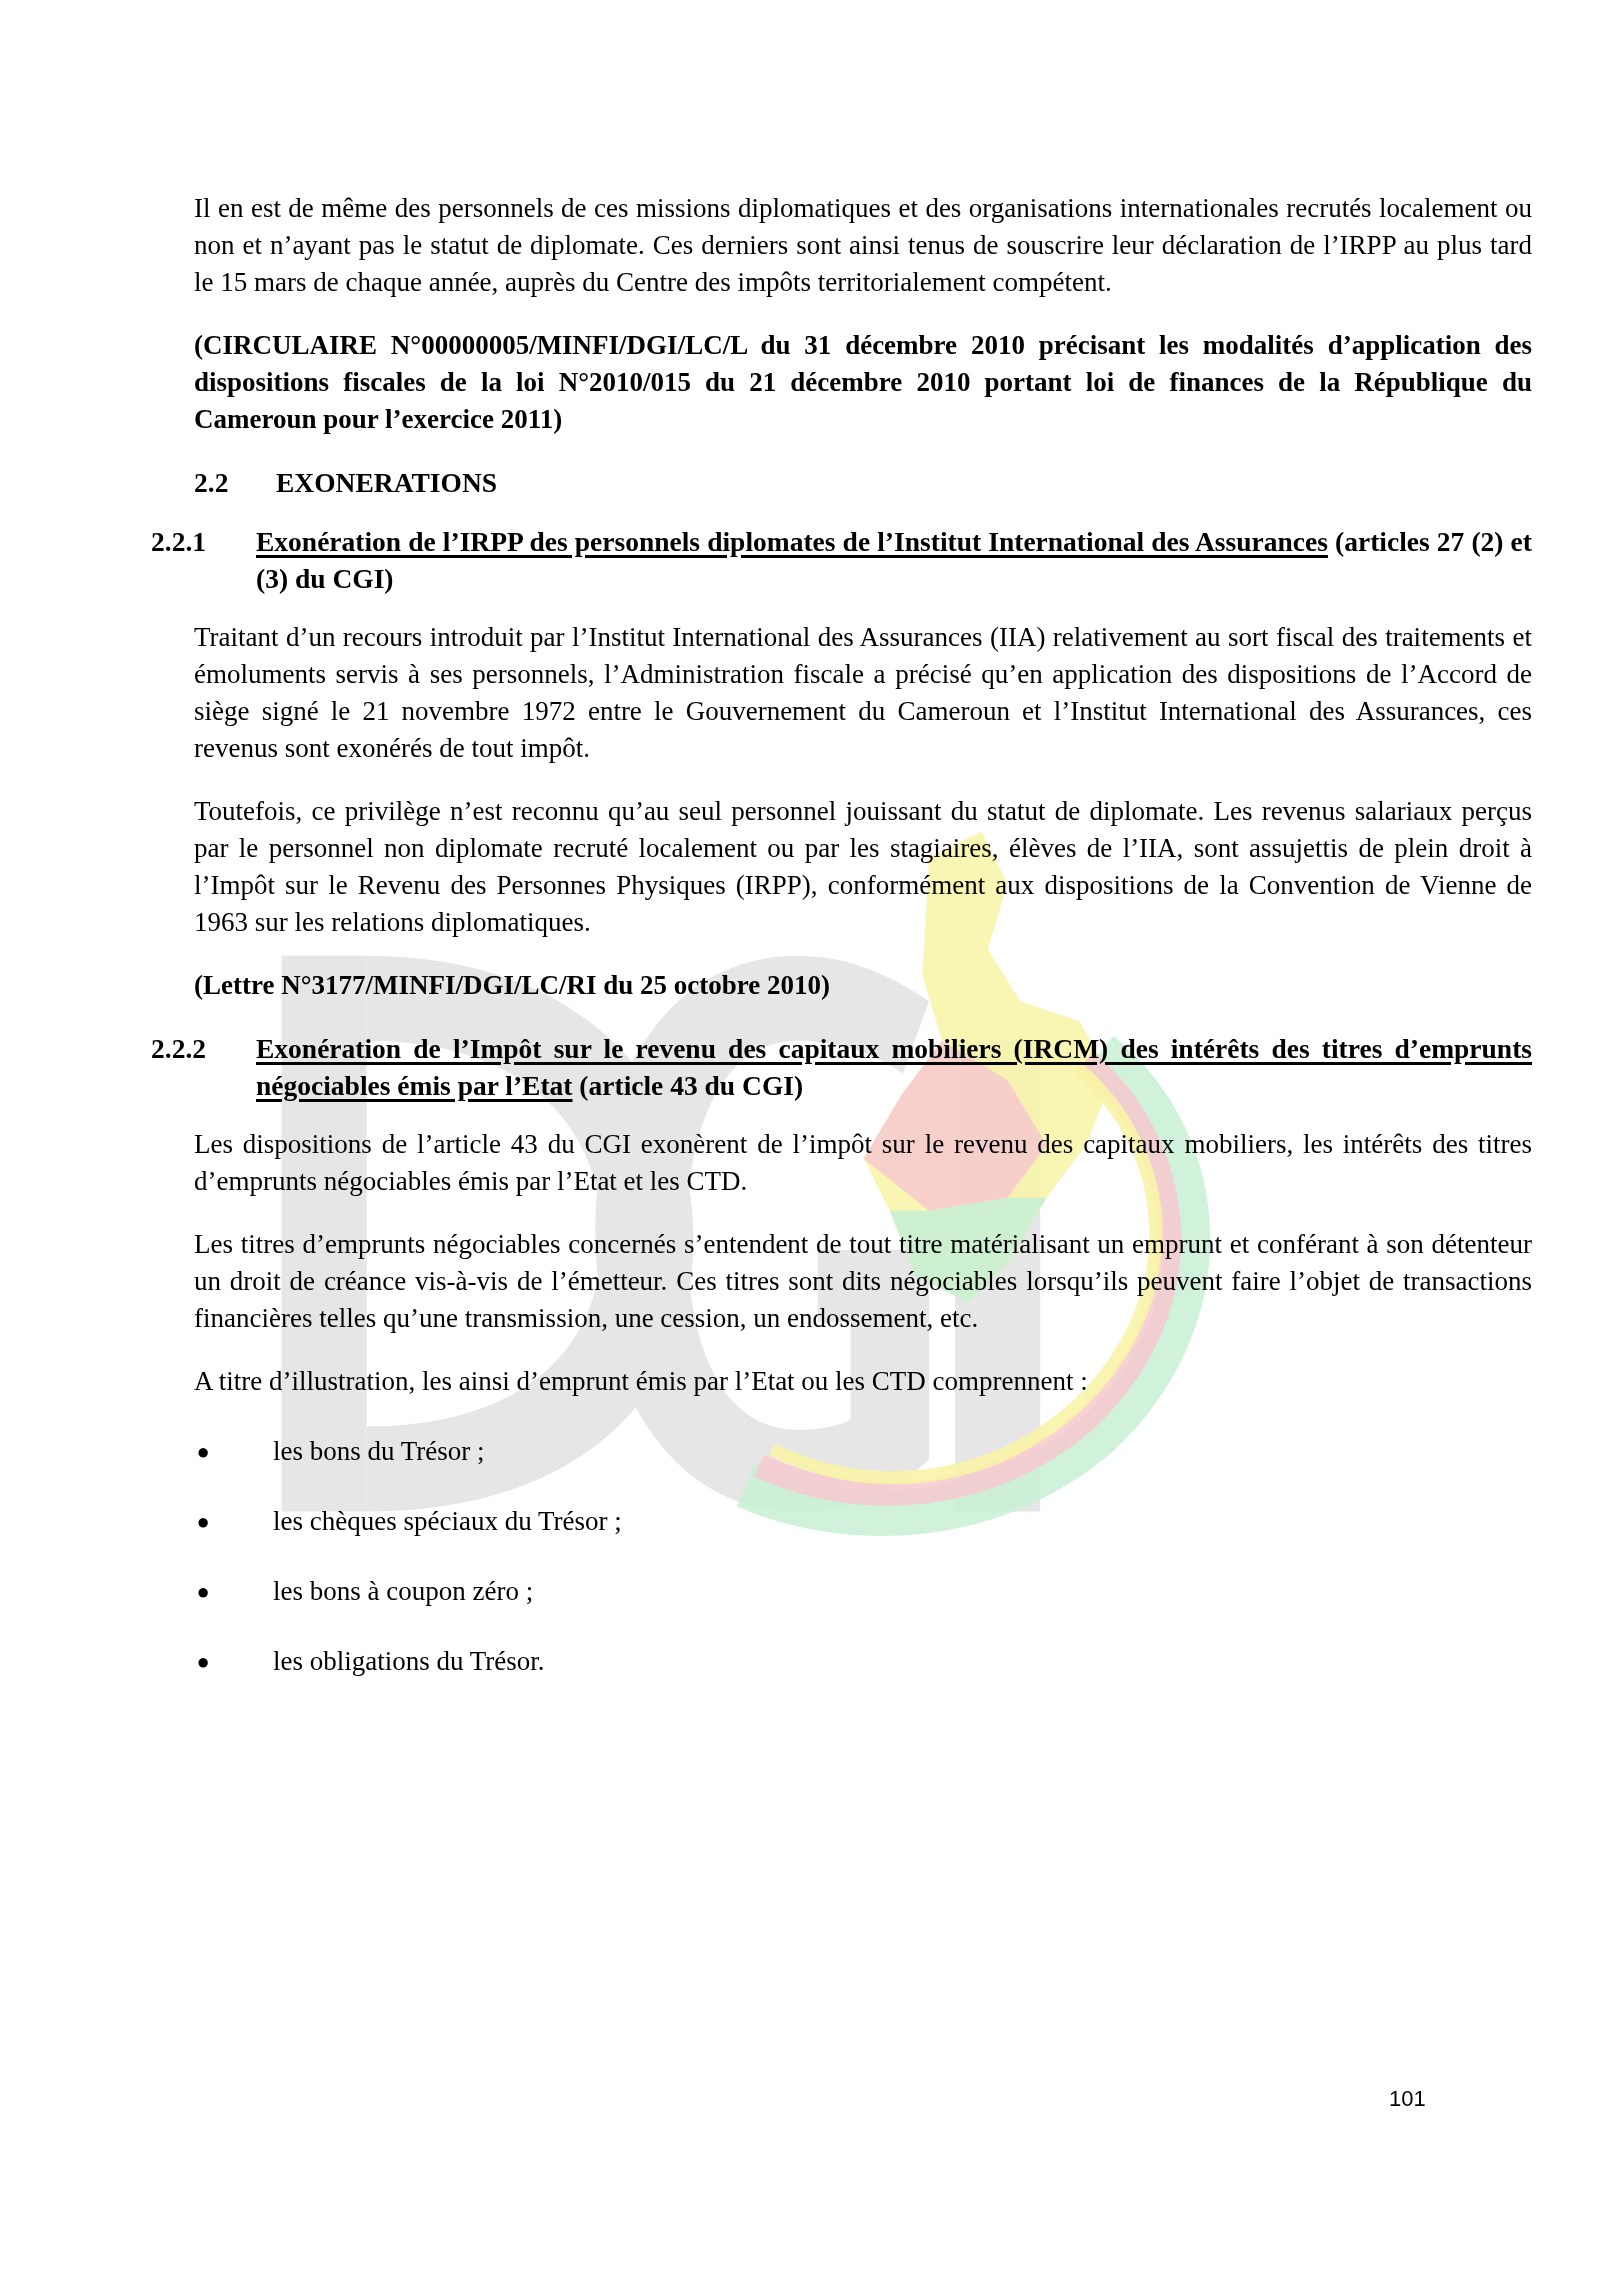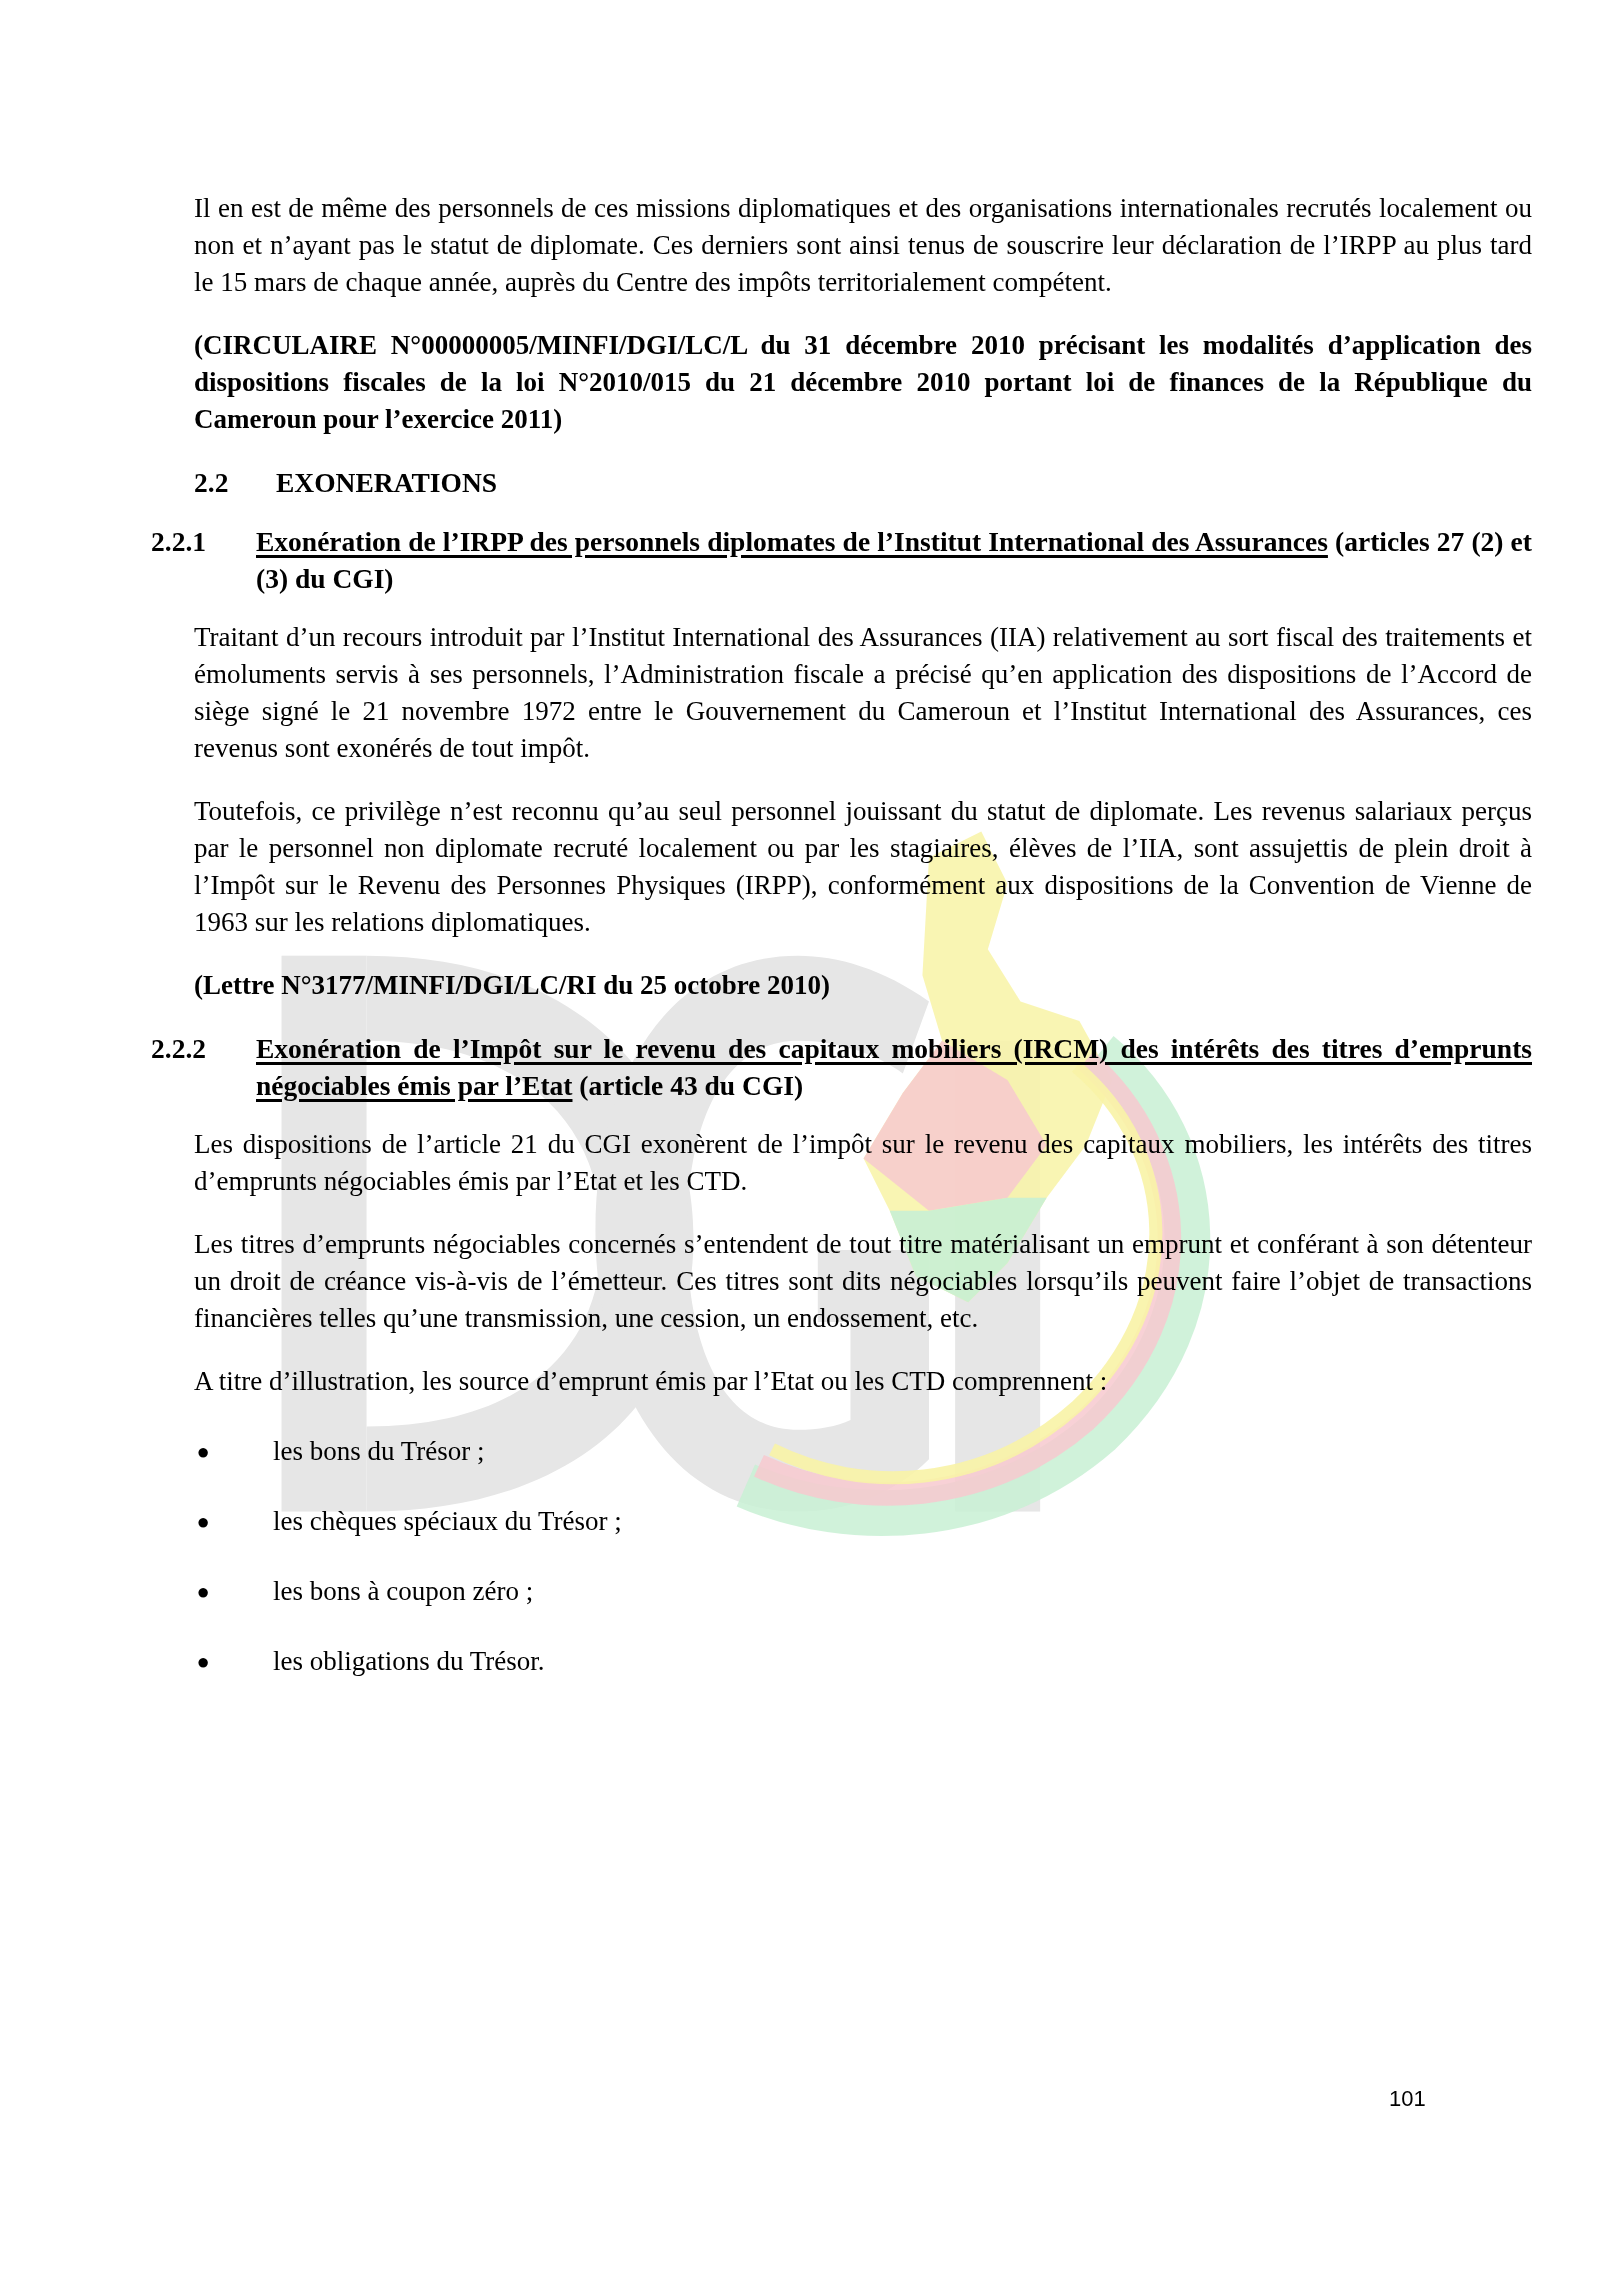--- a/index.html
+++ b/index.html
@@ -63,23 +63,23 @@
   </div>
 
   <p class="para">Traitant d’un recours introduit par l’Institut International des Assurances (IIA) relativement au sort fiscal des traitements et émoluments servis à ses personnels, l’Administration fiscale a précisé qu’en application des dispositions de l’Accord de siège signé le 21 novembre 1972 entre le Gouvernement du Cameroun et l’Institut International des Assurances, ces revenus sont exonérés de tout impôt.</p>
   <p class="para">Toutefois, ce privilège n’est reconnu qu’au seul personnel jouissant du statut de diplomate. Les revenus salariaux perçus par le personnel non diplomate recruté localement ou par les stagiaires, élèves de l’IIA, sont assujettis de plein droit à l’Impôt sur le Revenu des Personnes Physiques (IRPP), conformément aux dispositions de la Convention de Vienne de 1963 sur les relations diplomatiques.</p>
   <p class="para ref">(Lettre N°3177/MINFI/DGI/LC/RI du 25 octobre 2010)</p>
 
   <div class="h3">
     <span class="num">2.2.2</span><u>Exonération de l’Impôt sur le revenu des capitaux mobiliers (IRCM) des intérêts des titres d’emprunts négociables émis par l’Etat</u><span> (article 43 du CGI)</span>
   </div>
 
-  <p class="para">Les dispositions de l’article 21 du CGI exonèrent de l’impôt sur le revenu des capitaux mobiliers, les intérêts des titres d’emprunts négociables émis par l’Etat et les CTD.</p>
+  <p class="para">Les dispositions de l’article 43 du CGI exonèrent de l’impôt sur le revenu des capitaux mobiliers, les intérêts des titres d’emprunts négociables émis par l’Etat et les CTD.</p>
   <p class="para">Les titres d’emprunts négociables concernés s’entendent de tout titre matérialisant un emprunt et conférant à son détenteur un droit de créance vis-à-vis de l’émetteur. Ces titres sont dits négociables lorsqu’ils peuvent faire l’objet de transactions financières telles qu’une transmission, une cession, un endossement, etc.</p>
-  <p class="para" style="margin-bottom:33px">A titre d’illustration, les source d’emprunt émis par l’Etat ou les CTD comprennent :</p>
+  <p class="para" style="margin-bottom:33px">A titre d’illustration, les ainsi d’emprunt émis par l’Etat ou les CTD comprennent :</p>
 
   <ul class="bullets">
     <li><span class="dot">●</span><span>les bons du Trésor ;</span></li>
     <li><span class="dot">●</span><span>les chèques spéciaux du Trésor ;</span></li>
     <li><span class="dot">●</span><span>les bons à coupon zéro ;</span></li>
     <li><span class="dot">●</span><span>les obligations du Trésor.</span></li>
   </ul>
 
 </div>
 

